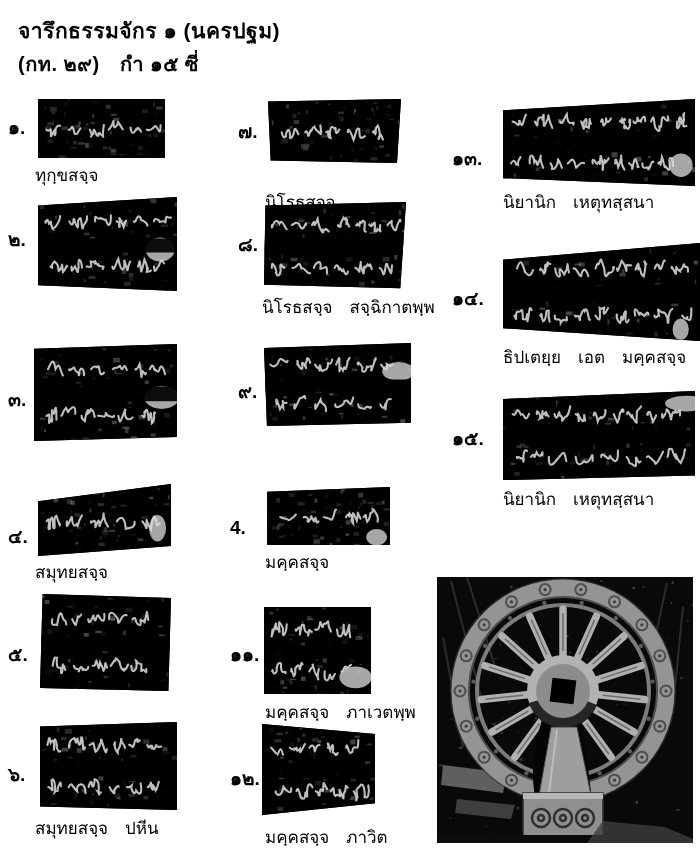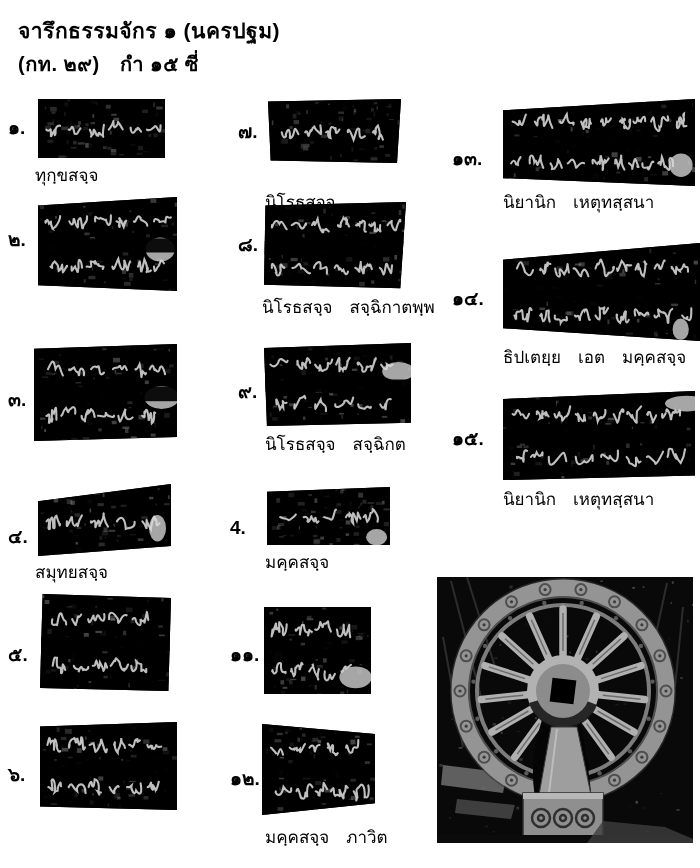--- a/index.html
+++ b/index.html
@@ -506,20 +506,21 @@
         <path d="M107.3 22.9 C109.8 30.6,110.5 17.4,112.0 27.4 C111.9 16.9,112.4 34.8,116.6 22.3 C115.2 26.0,122.0 24.7,121.2 24.5" fill="none" stroke="#d9d9d9" stroke-width="2.1" stroke-linecap="round" opacity="0.88"></path>
         <path d="M8.3 65.1 C13.2 66.7,13.2 74.1,11.5 58.5 C14.1 53.6,16.0 66.1,14.7 70.2 C19.0 66.4,17.0 72.1,17.9 65.5 C21.7 54.8,20.6 64.9,21.1 64.1" fill="none" stroke="#d9d9d9" stroke-width="2.1" stroke-linecap="round" opacity="0.88"></path>
         <path d="M28.6 65.1 C32.5 58.7,31.3 64.5,37.1 69.3 C35.4 61.7,45.4 57.8,45.6 71.2" fill="none" stroke="#d9d9d9" stroke-width="2.1" stroke-linecap="round" opacity="0.88"></path>
         <path d="M48.6 65.1 C50.6 56.6,52.2 60.5,51.7 61.5 C50.8 55.4,53.2 74.1,54.7 57.3 C60.1 58.2,59.1 70.4,57.8 69.7 C62.1 76.6,55.5 68.7,60.9 70.6" fill="none" stroke="#d9d9d9" stroke-width="2.1" stroke-linecap="round" opacity="0.88"></path>
         <path d="M69.6 65.1 C73.3 72.4,75.4 72.5,74.1 68.6 C72.3 72.6,77.2 61.7,78.7 64.7" fill="none" stroke="#d9d9d9" stroke-width="2.1" stroke-linecap="round" opacity="0.88"></path>
         <path d="M87.0 65.1 C88.6 64.3,88.1 66.7,91.5 63.6 C90.6 66.6,94.5 75.6,96.1 68.5 C100.6 75.4,102.2 70.2,100.6 61.4" fill="none" stroke="#d9d9d9" stroke-width="2.1" stroke-linecap="round" opacity="0.88"></path>
         <path d="M107.7 65.1 C111.0 65.3,111.0 54.5,111.4 65.7 C115.5 73.4,109.9 55.2,115.1 67.4 C115.6 62.7,114.6 76.3,118.8 59.7" fill="none" stroke="#d9d9d9" stroke-width="2.1" stroke-linecap="round" opacity="0.88"></path>
         <rect x="0" y="38.7" width="137" height="13.2" fill="#000" opacity="0.92"></rect>
       </svg>
     </div>
+  <div class="cap" id="c6">สมุทยสจฺจ ปหีน</div>
 
   <div class="num" id="n7">๗.</div>
   <div class="plate" id="p7">
       <svg width="133" height="64">
         <rect x="0" y="0" width="133" height="64" fill="#000"></rect>
         <rect x="91.2" y="49.6" width="5.6" height="1.1" fill="#fff" opacity="0.08"></rect>
         <rect x="103.0" y="9.1" width="2.9" height="3.4" fill="#fff" opacity="0.13"></rect>
         <rect x="108.6" y="7.2" width="1.1" height="3.5" fill="#fff" opacity="0.22"></rect>
         <rect x="61.9" y="57.2" width="2.1" height="3.9" fill="#fff" opacity="0.09"></rect>
         <rect x="79.5" y="36.7" width="1.4" height="2.2" fill="#fff" opacity="0.00"></rect>
@@ -742,21 +743,20 @@
         <path d="M117.1 21.6 C121.8 28.7,123.9 27.2,122.8 21.0 C128.6 25.0,125.2 22.2,128.6 21.7" fill="none" stroke="#d9d9d9" stroke-width="2.1" stroke-linecap="round" opacity="0.88"></path>
         <path d="M12.6 61.4 C12.3 57.4,11.1 50.8,16.0 66.2 C20.9 58.4,17.5 61.8,19.3 64.7 C18.7 52.2,17.3 61.5,22.6 59.8" fill="none" stroke="#d9d9d9" stroke-width="2.1" stroke-linecap="round" opacity="0.88"></path>
         <path d="M30.6 61.4 C29.1 71.6,33.0 60.4,36.0 55.2 C41.7 54.3,39.8 50.4,41.4 55.4" fill="none" stroke="#d9d9d9" stroke-width="2.1" stroke-linecap="round" opacity="0.88"></path>
         <path d="M51.3 61.4 C50.6 69.4,51.1 66.6,56.6 56.6 C57.6 63.9,62.9 59.1,61.9 68.1" fill="none" stroke="#d9d9d9" stroke-width="2.1" stroke-linecap="round" opacity="0.88"></path>
         <path d="M71.3 61.4 C70.3 67.7,81.9 61.0,80.3 58.3 C85.6 54.0,85.2 68.8,89.2 54.6" fill="none" stroke="#d9d9d9" stroke-width="2.1" stroke-linecap="round" opacity="0.88"></path>
         <path d="M94.2 61.4 C94.9 66.6,96.7 64.4,100.6 65.8 C104.6 60.2,105.7 67.6,106.9 63.9" fill="none" stroke="#d9d9d9" stroke-width="2.1" stroke-linecap="round" opacity="0.88"></path>
         <path d="M116.2 61.4 C121.6 72.5,121.9 50.8,121.5 67.2 C122.2 58.7,122.9 55.2,126.8 56.2" fill="none" stroke="#d9d9d9" stroke-width="2.1" stroke-linecap="round" opacity="0.88"></path>
         <rect x="0" y="36.5" width="147" height="12.4" fill="#000" opacity="0.92"></rect>
       </svg>
     </div>
-  <div class="cap" id="c9">นิโรธสจฺจ สจฺฉิกต</div>
 
   <div class="num" id="n10">4.</div>
   <div class="plate" id="p10">
       <svg width="123" height="58">
         <rect x="0" y="0" width="123" height="58" fill="#000"></rect>
         <rect x="30.8" y="15.0" width="6.9" height="3.6" fill="#fff" opacity="0.13"></rect>
         <rect x="11.0" y="57.7" width="3.5" height="2.7" fill="#fff" opacity="0.11"></rect>
         <rect x="45.8" y="47.9" width="4.7" height="2.3" fill="#fff" opacity="0.13"></rect>
         <rect x="111.6" y="44.2" width="2.9" height="2.4" fill="#fff" opacity="0.03"></rect>
         <rect x="86.9" y="56.8" width="5.4" height="2.3" fill="#fff" opacity="0.21"></rect>
@@ -895,20 +895,21 @@
         <path d="M51.2 22.6 C56.1 24.5,55.9 14.3,56.4 15.0 C60.5 26.2,57.3 15.1,61.7 16.7 C66.6 11.7,61.5 14.4,66.9 24.6" fill="none" stroke="#d9d9d9" stroke-width="2.1" stroke-linecap="round" opacity="0.88"></path>
         <path d="M72.9 22.6 C74.8 27.6,72.0 28.3,76.2 29.6 C80.0 27.9,80.2 14.4,79.5 18.3 C80.2 24.1,81.0 32.3,82.9 25.8 C87.3 12.6,83.6 17.1,86.2 30.2" fill="none" stroke="#d9d9d9" stroke-width="2.1" stroke-linecap="round" opacity="0.88"></path>
         <path d="M8.2 64.4 C8.6 59.2,8.5 71.1,12.6 64.5 C12.6 54.0,16.5 55.7,17.0 56.7 C16.3 71.1,23.3 61.6,21.4 66.1" fill="none" stroke="#d9d9d9" stroke-width="2.1" stroke-linecap="round" opacity="0.88"></path>
         <path d="M27.0 64.4 C28.5 61.0,25.9 59.9,29.9 69.0 C33.3 65.8,29.3 58.4,32.8 61.1 C31.3 60.6,35.5 54.3,35.7 63.0 C38.1 55.8,36.7 54.4,38.6 57.3" fill="none" stroke="#d9d9d9" stroke-width="2.1" stroke-linecap="round" opacity="0.88"></path>
         <path d="M45.2 64.4 C49.5 56.2,50.2 61.7,48.4 56.9 C49.6 60.6,50.9 66.5,51.6 66.6 C57.2 74.8,51.8 75.4,54.8 62.0" fill="none" stroke="#d9d9d9" stroke-width="2.1" stroke-linecap="round" opacity="0.88"></path>
         <path d="M60.8 64.4 C59.1 75.8,65.1 76.0,65.8 67.0 C68.1 74.6,67.6 72.7,70.9 66.9" fill="none" stroke="#d9d9d9" stroke-width="2.1" stroke-linecap="round" opacity="0.88"></path>
         <path d="M77.5 64.4 C78.1 67.9,81.7 53.8,82.3 62.3 C80.8 58.1,81.3 63.6,87.0 57.8" fill="none" stroke="#d9d9d9" stroke-width="2.1" stroke-linecap="round" opacity="0.88"></path>
         <rect x="0" y="38.3" width="107" height="13.0" fill="#000" opacity="0.92"></rect>
       </svg>
     </div>
+  <div class="cap" id="c11">มคฺคสจฺจ ภาเวตพฺพ</div>
 
   <div class="num" id="n12">๑๒.</div>
   <div class="plate" id="p12">
       <svg width="113" height="91">
         <rect x="0" y="0" width="113" height="91" fill="#000"></rect>
         <rect x="37.4" y="4.0" width="2.5" height="1.7" fill="#fff" opacity="0.20"></rect>
         <rect x="62.6" y="64.8" width="6.7" height="3.7" fill="#fff" opacity="0.24"></rect>
         <rect x="49.3" y="16.3" width="2.7" height="1.7" fill="#fff" opacity="0.03"></rect>
         <rect x="102.9" y="37.1" width="5.1" height="3.6" fill="#fff" opacity="0.18"></rect>
         <rect x="58.6" y="12.5" width="4.8" height="1.3" fill="#fff" opacity="0.15"></rect>

